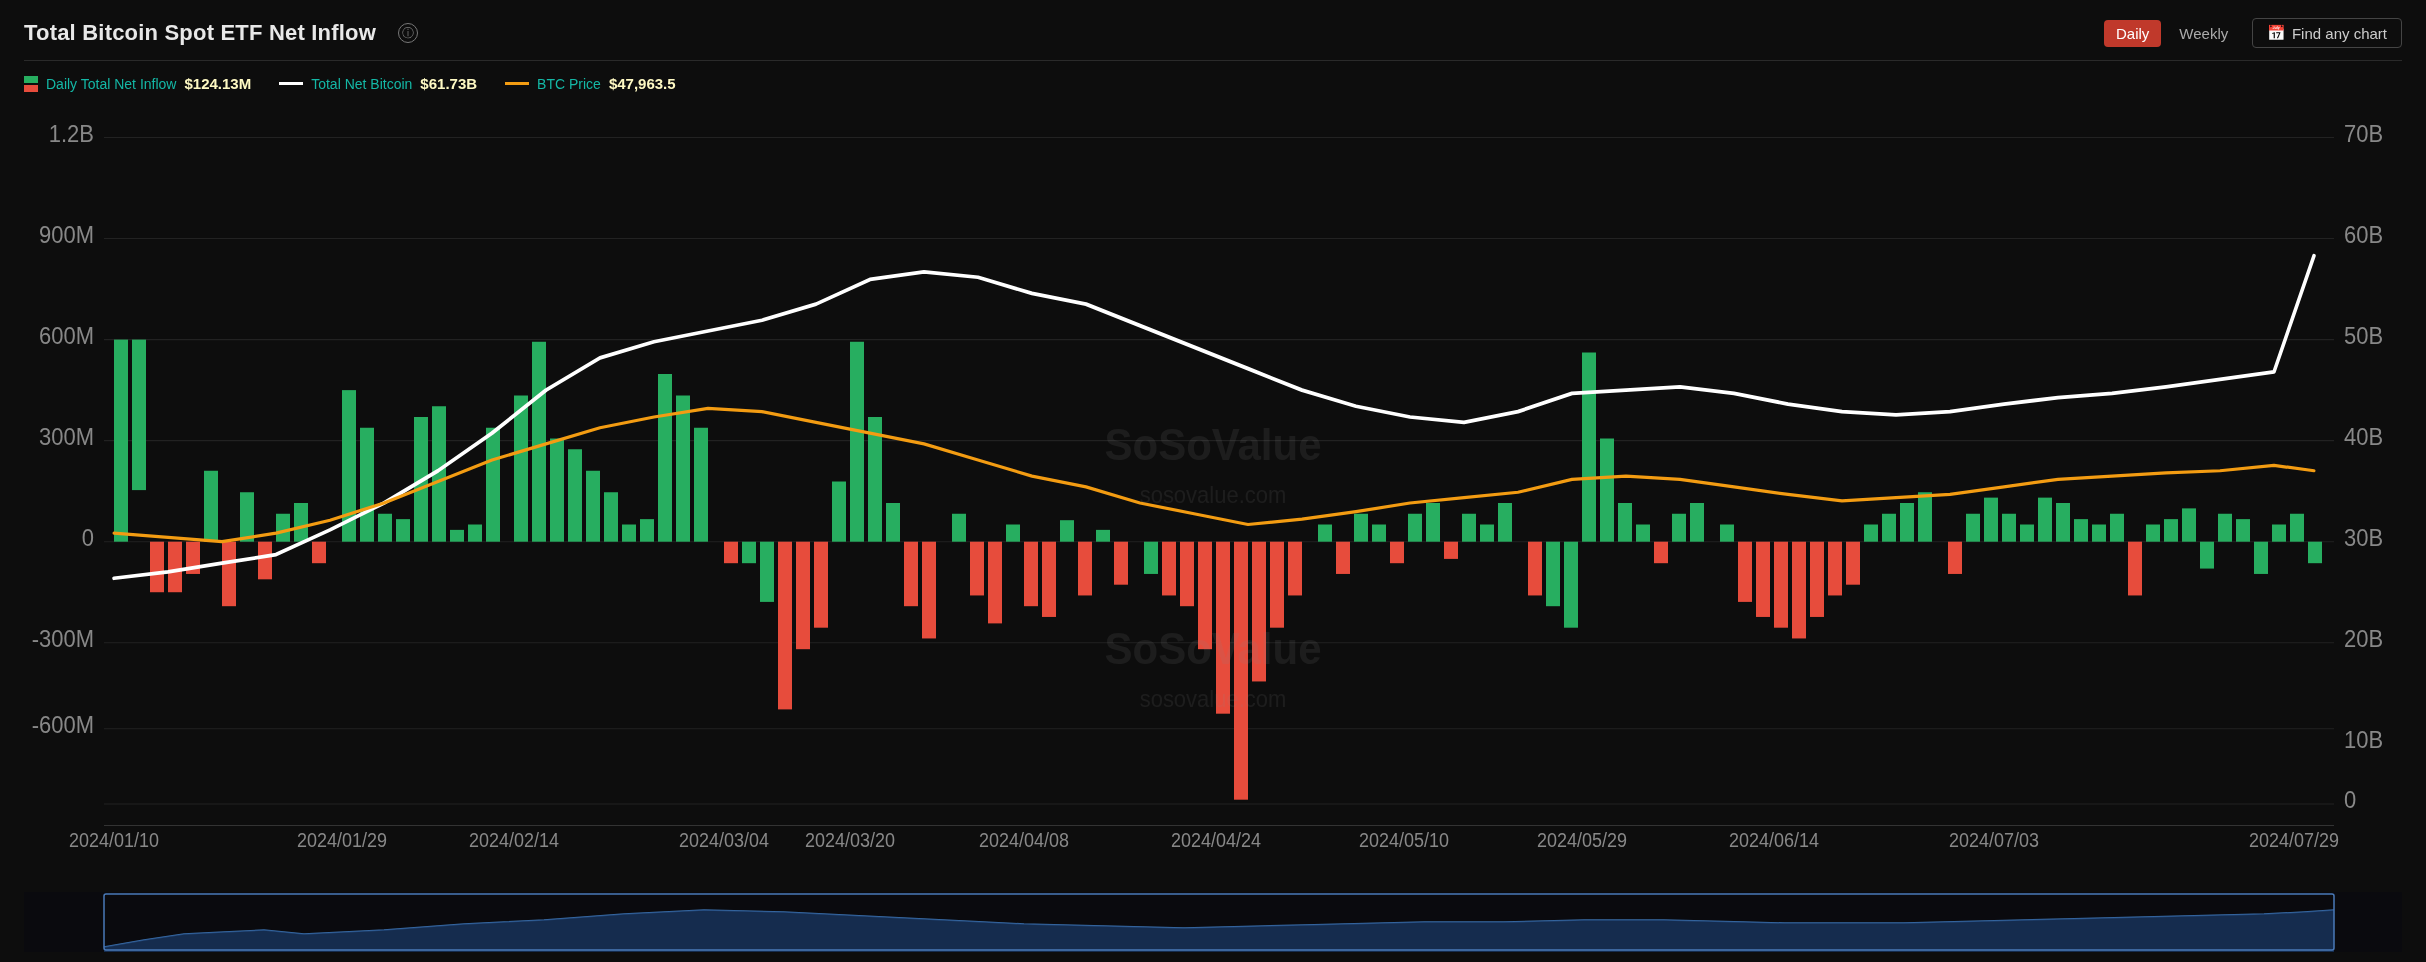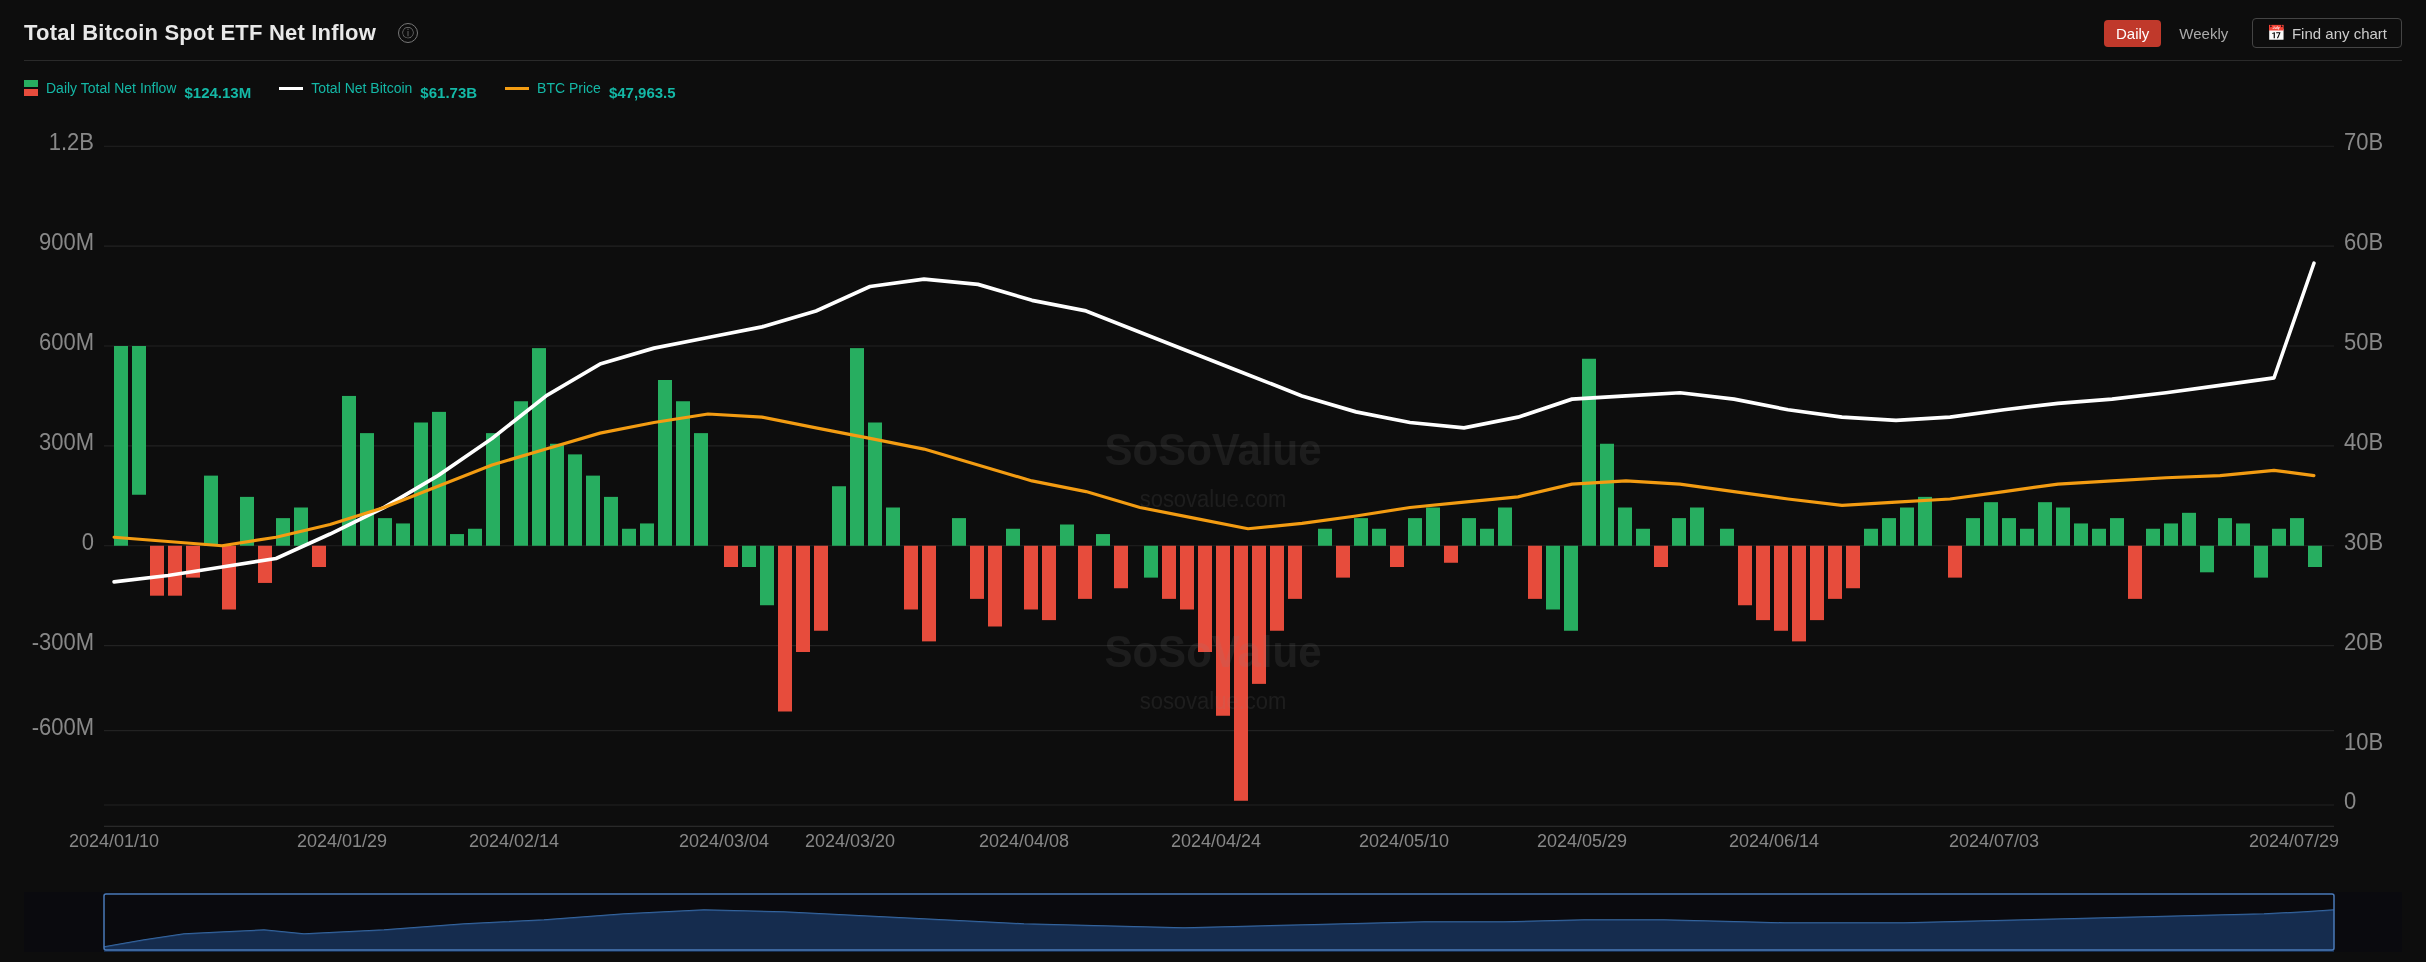--- a/index.html
+++ b/index.html
@@ -106,23 +106,22 @@
       display: inline-block;
     }
     .legend-swatch-orange {
       width: 24px;
       height: 3px;
       background: #f39c12;
       display: inline-block;
     }
     .legend-value {
       font-weight: 700;
-      color: #14b8a6;
+      color: #fef9c3;
       font-size: 15px;
-      margin-top: 9px;
     }
     .legend-label {
       color: #14b8a6;
       font-size: 14px;
     }
     .chart-area {
       flex: 1;
       display: flex;
       flex-direction: column;
       position: relative;

